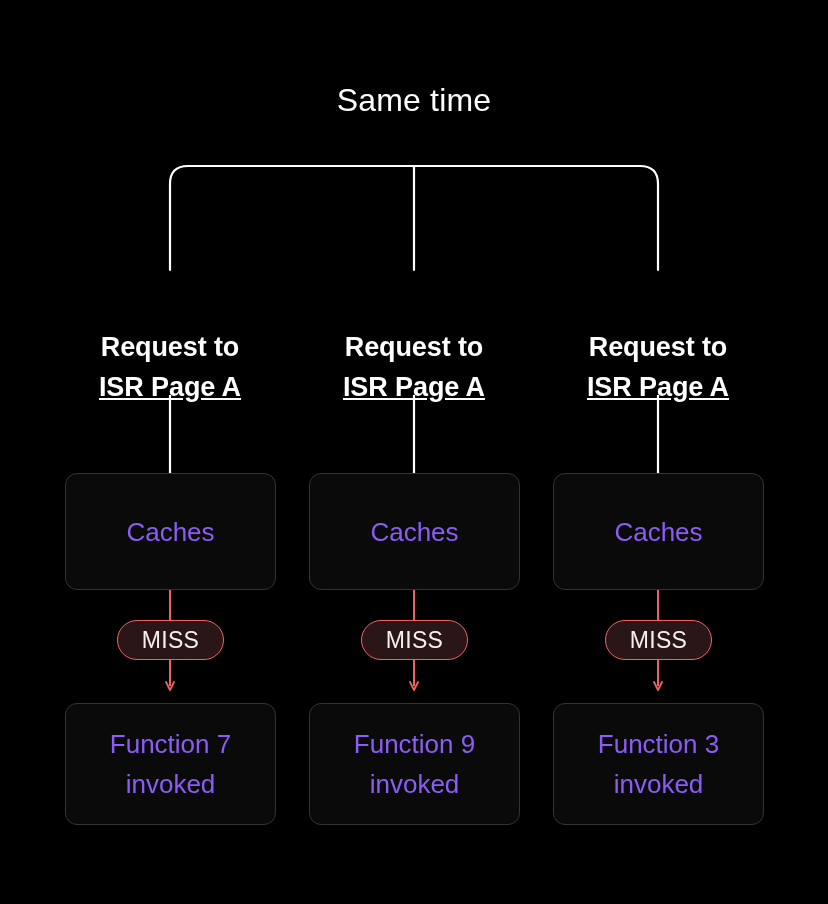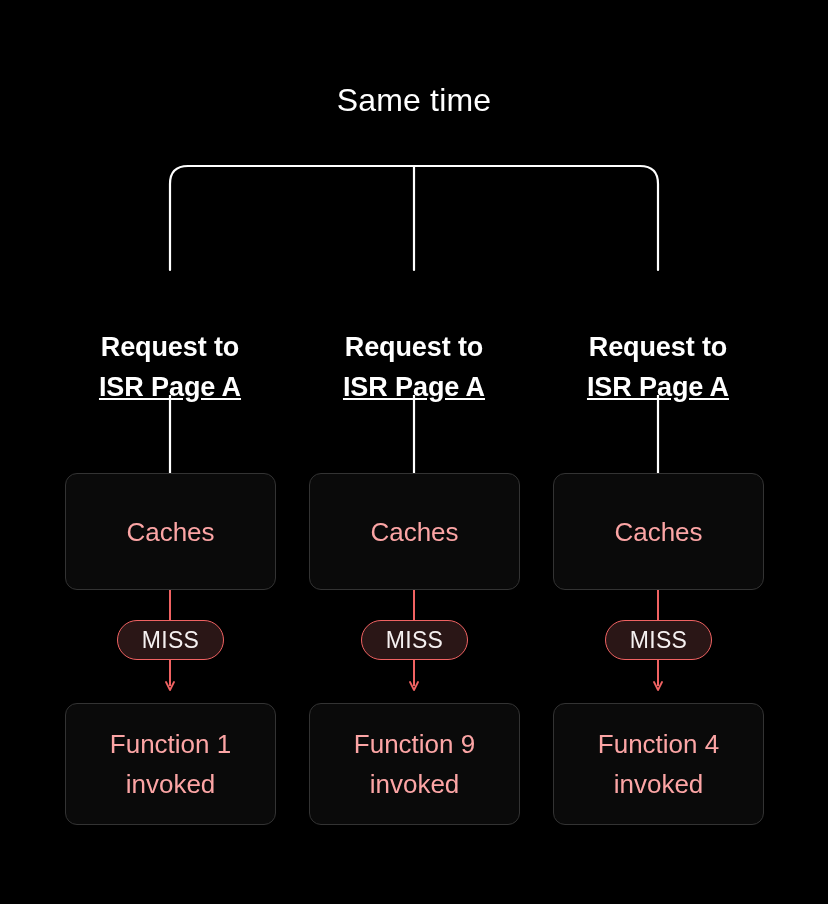--- a/index.html
+++ b/index.html
@@ -65,21 +65,21 @@
     position: absolute;
     width: 211px;
     background: #0a0a0a;
     border: 1px solid #333333;
     border-radius: 12px;
     box-sizing: border-box;
     display: flex;
     align-items: center;
     justify-content: center;
     text-align: center;
-    color: #fca5a5;
+    color: #8b5cf6;
     font-size: 26px;
     font-weight: 400;
     line-height: 40px;
   }
   .cache-box {
     top: 473px;
     height: 117px;
   }
   .func-box {
     top: 703px;
@@ -155,21 +155,21 @@
     <span class="l2">ISR Page A</span>
   </div>
   <div class="node-box cache-box c1">
     <span>Caches</span>
   </div>
   <div class="miss-pill p1">
     <span>MISS</span>
   </div>
   <div class="node-box func-box c1">
     <span>
-      <span>Function 1</span>
+      <span>Function 7</span>
       <span class="l2">invoked</span>
     </span>
   </div>
 
   <div class="col-heading h2">
     <span>Request to</span>
     <span class="l2">ISR Page A</span>
   </div>
   <div class="node-box cache-box c2">
     <span>Caches</span>
@@ -189,18 +189,18 @@
     <span class="l2">ISR Page A</span>
   </div>
   <div class="node-box cache-box c3">
     <span>Caches</span>
   </div>
   <div class="miss-pill p3">
     <span>MISS</span>
   </div>
   <div class="node-box func-box c3">
     <span>
-      <span>Function 4</span>
+      <span>Function 3</span>
       <span class="l2">invoked</span>
     </span>
   </div>
 
 </div>
 
 </body></html>

